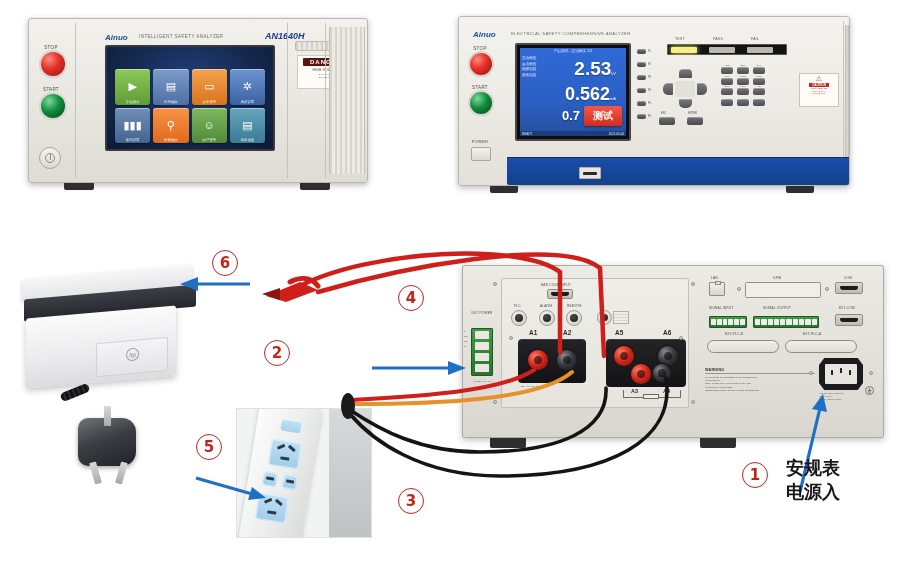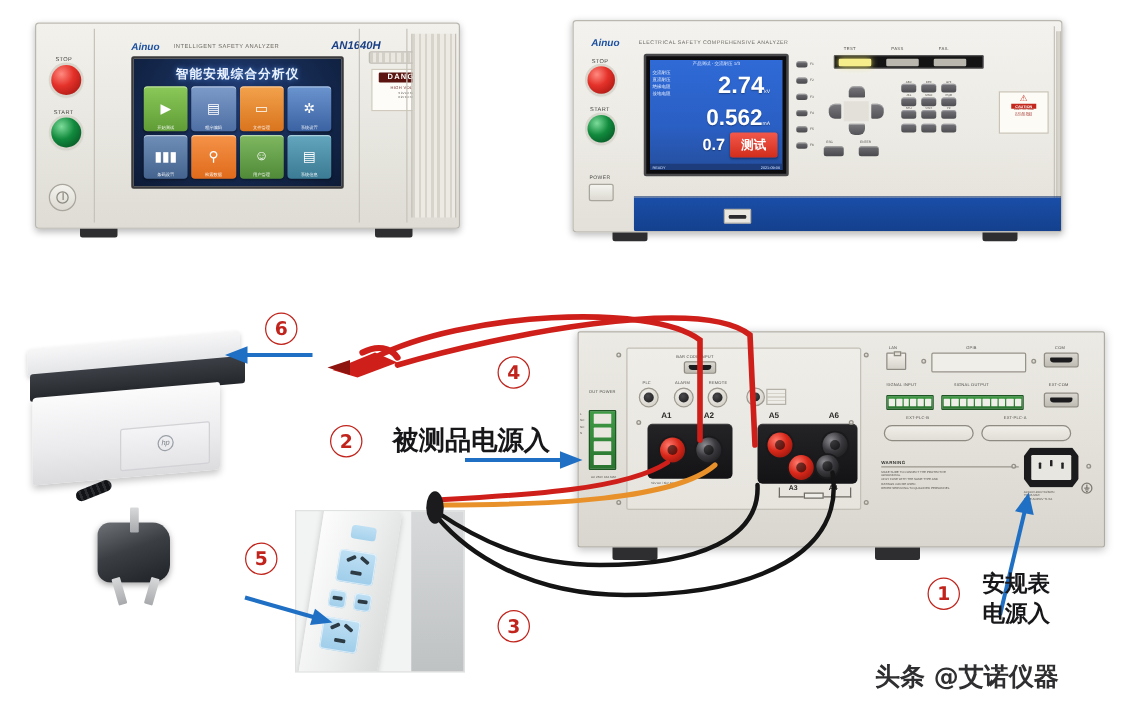--- a/index.html
+++ b/index.html
@@ -352,21 +352,20 @@
     <div class="power-sw" style="left:10px; top:128px; width:22px; height:22px; border-radius:50%;">
       <div style="position:absolute; inset:5px; border:1px solid #8d8a81; border-radius:50%;"></div>
       <div style="position:absolute; left:10px; top:6px; width:1.4px; height:6px; background:#8d8a81;"></div>
     </div>
 
     <div class="brand" style="left:76px; top:14px; font-size:8px;">Ainuo</div>
     <div class="subbrand" style="left:110px; top:15px; font-size:4.6px;">INTELLIGENT SAFETY ANALYZER</div>
     <div class="model" style="left:236px; top:12px; font-size:9px;">AN1640H</div>
 
     <div class="lcd1" style="left:76px; top:26px; width:170px; height:106px;">
-      <div class="lcd1-title">智能安规综合分析仪</div>
       <div class="app-grid">
         <div class="app-ico" style="background:linear-gradient(180deg,#8cc95a,#5f9c35);">
             <span>▶</span>
             <span class="lbl">开始测试</span>
           </div>
         <div class="app-ico" style="background:linear-gradient(180deg,#7d9bc9,#4e6fa4);">
             <span>▤</span>
             <span class="lbl">程序编辑</span>
           </div>
         <div class="app-ico" style="background:linear-gradient(180deg,#f2a košice);background:linear-gradient(180deg,#f4a košice);background:linear-gradient(180deg,#f3a24d,#d9741d);">
@@ -429,21 +428,21 @@
     <div class="lcd2" style="left:56px; top:26px; width:116px; height:98px;">
       <div class="lcd2-inner">
         <div class="lcd2-hdr">产品测试 - 交流耐压 1/3</div>
         <div class="lcd2-left">
           <div>交流耐压</div>
           <div>直流耐压</div>
           <div>绝缘电阻</div>
           <div>接地电阻</div>
         </div>
         <div class="lcd2-big" style="top:10px; font-size:19px;">
-          <span>2.74</span><span class="lcd2-unit">kV</span>
+          <span>2.53</span><span class="lcd2-unit">kV</span>
         </div>
         <div class="lcd2-big" style="top:36px; font-size:18px;">
           <span>0.562</span><span class="lcd2-unit">mA</span>
         </div>
         <div class="lcd2-big" style="top:60px; right:46px; font-size:13px;">
           <span>0.7</span>
         </div>
         <div class="test-badge" style="right:4px; top:58px; width:38px; height:20px; font-size:10px;">测试</div>
         <div class="lcd2-foot">
           <span>READY</span>
@@ -775,19 +774,17 @@
     </g>
   </svg>
 
   <div class="marker" style="left:212px; top:250px; width:26px; height:26px;">6</div>
   <div class="marker" style="left:264px; top:340px; width:26px; height:26px;">2</div>
   <div class="marker" style="left:398px; top:285px; width:26px; height:26px;">4</div>
   <div class="marker" style="left:398px; top:488px; width:26px; height:26px;">3</div>
   <div class="marker" style="left:196px; top:434px; width:26px; height:26px;">5</div>
   <div class="marker" style="left:742px; top:462px; width:26px; height:26px;">1</div>
 
-  <div class="cn-label" style="left:314px; top:340px; font-size:21px;">被测品电源入</div>
   <div class="cn-label" style="left:786px; top:458px; font-size:18px;">安规表</div>
   <div class="cn-label" style="left:786px; top:482px; font-size:18px;">电源入</div>
 
-  <div class="watermark" style="left:700px; top:528px; font-size:20px;">头条 @艾诺仪器</div>
 
 </div>
 
 </body></html>

